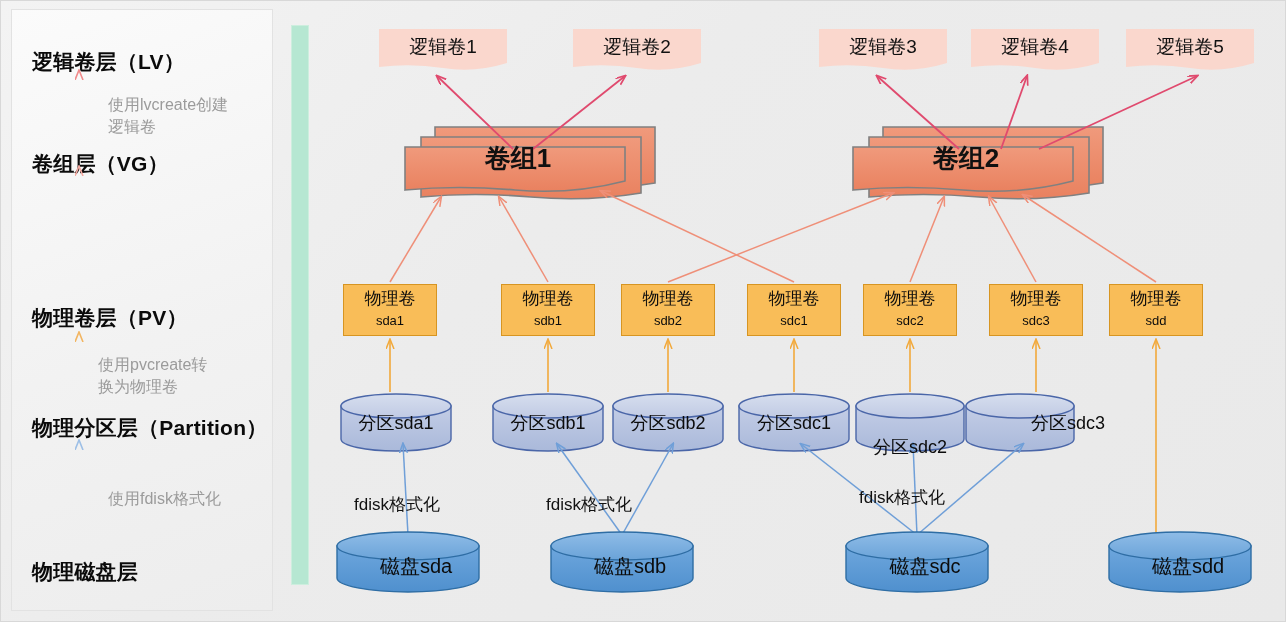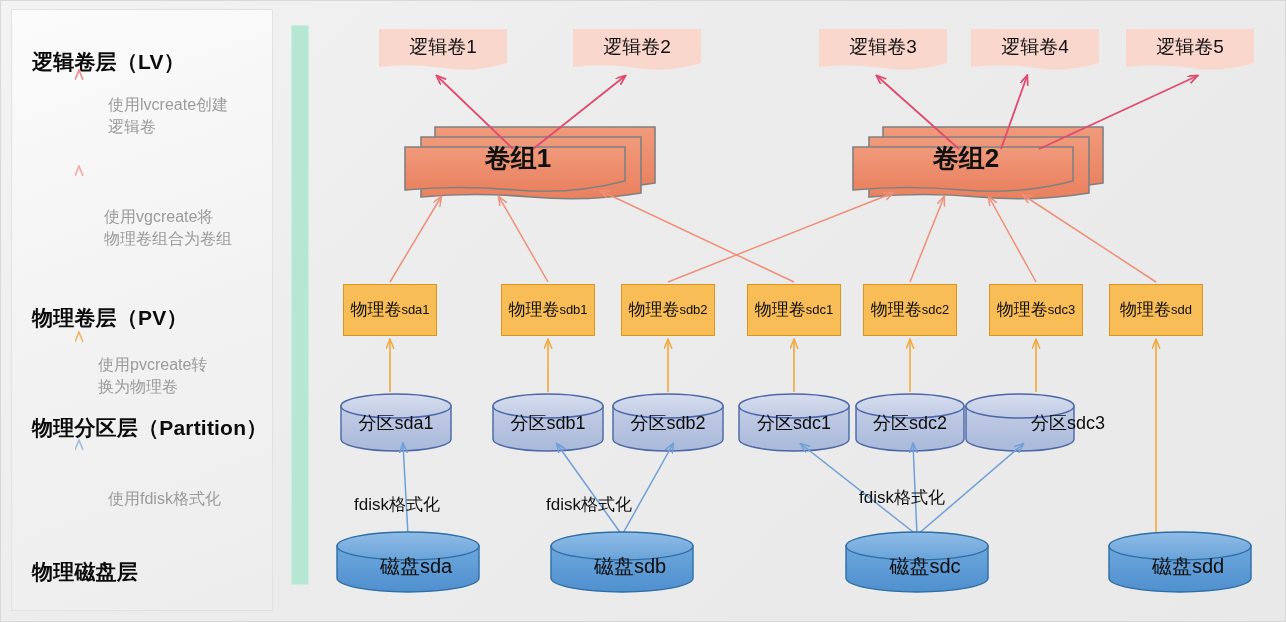--- a/index.html
+++ b/index.html
@@ -66,21 +66,21 @@
     position:absolute;left:0;top:22px;width:230px;
     text-align:center;font-size:26px;color:#111;font-weight:600;z-index:5;
   }
 
   
   .pv{
     position:absolute;width:94px;height:52px;
     background:#f9bd58;
     border:1.4px solid #d79522;
     box-sizing:border-box;
-    display:flex;flex-direction:row;
+    display:flex;flex-direction:column;
     align-items:center;justify-content:center;
     line-height:22px;
   }
   .pv span{font-size:17px;color:#0c0c0c;display:block;text-align:center;}
   .pv .pv-dev{font-size:13px;}
 
   
   .part{position:absolute;width:110px;height:58px;}
   .part .cyl-text{
     position:absolute;left:0;top:17px;width:110px;text-align:center;
@@ -101,22 +101,21 @@
 <body>
 
 <div id="stage">
 
   <div id="legend">
 
     <div class="layer-label" style="left:20px;top:38px;">逻辑卷层（LV）</div>
     <div class="step-note" style="left:96px;top:84px;">使用lvcreate创建
 逻辑卷</div>
 
-    <div class="step-note" style="left:92px;top:196px;">使用vgcreate将
-物理卷组合为卷组</div>
+    <div class="layer-label" style="left:20px;top:140px;">卷组层（VG）</div>
 
     <div class="layer-label" style="left:20px;top:294px;">物理卷层（PV）</div>
     <div class="step-note" style="left:86px;top:344px;">使用pvcreate转
 换为物理卷</div>
 
     <div class="layer-label" style="left:20px;top:404px;">物理分区层（Partition）</div>
     <div class="step-note" style="left:96px;top:478px;">使用fdisk格式化</div>
 
     <div class="layer-label" style="left:20px;top:548px;">物理磁盘层</div>
   </div>
@@ -411,21 +410,21 @@
   <div class="part" style="left:492px;top:393px;">
     <div class="cyl-text">分区sdb1</div>
   </div>
   <div class="part" style="left:612px;top:393px;">
     <div class="cyl-text">分区sdb2</div>
   </div>
   <div class="part" style="left:738px;top:393px;">
     <div class="cyl-text">分区sdc1</div>
   </div>
   <div class="part" style="left:855px;top:393px;width:108px;">
-    <div class="cyl-text" style="width:108px;">分区sdc2</div>
+    <div class="cyl-text" style="width:108px;margin-top:24px;">分区sdc2</div>
   </div>
   <div class="part" style="left:965px;top:393px;width:108px;">
     <div class="cyl-text" style="width:108px;padding-left:48px;">分区sdc3</div>
   </div>
 
   <div class="disk" style="left:336px;top:536px;">
     <div class="cyl-text">磁盘sda</div>
   </div>
   <div class="disk" style="left:550px;top:536px;">
     <div class="cyl-text">磁盘sdb</div>

